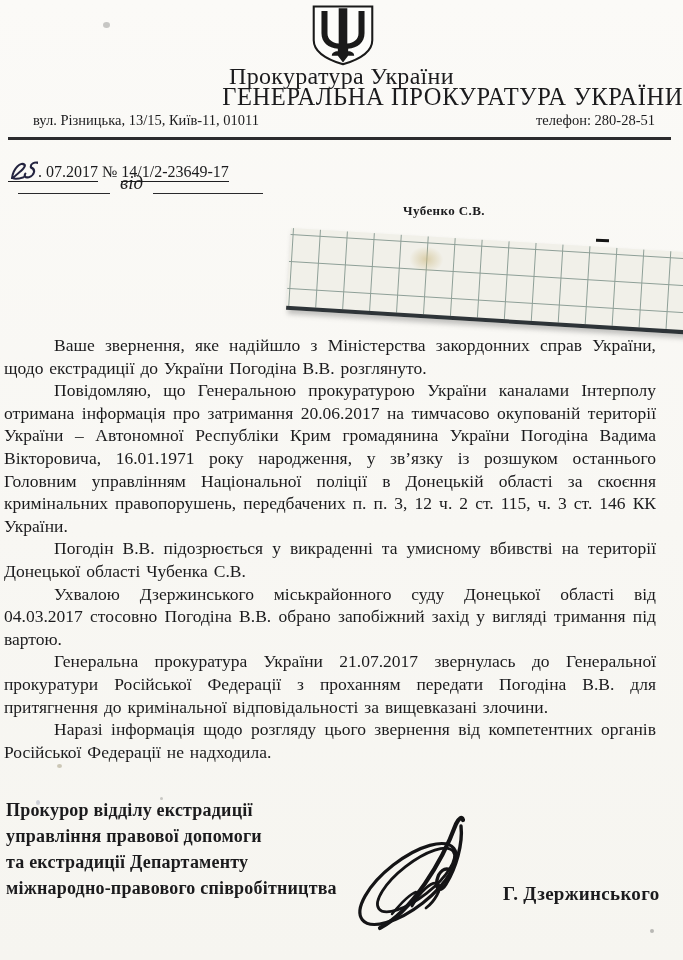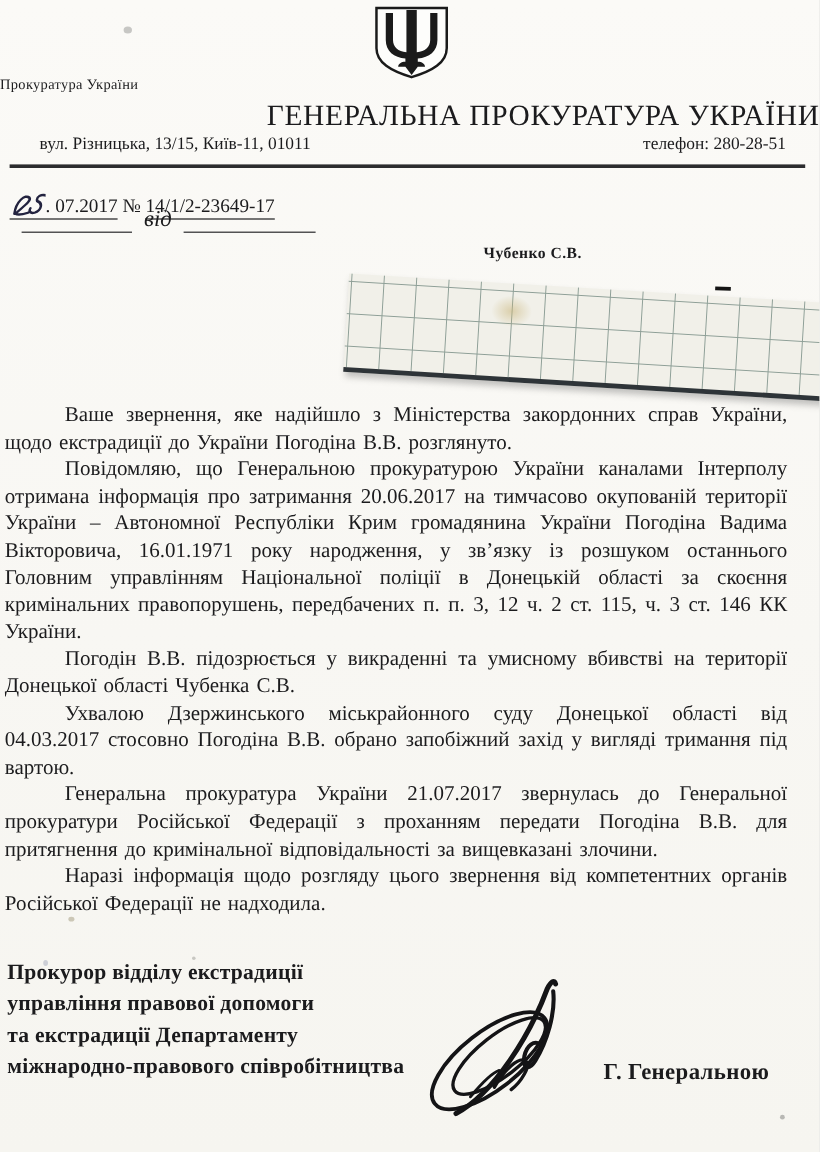--- a/index.html
+++ b/index.html
@@ -4,21 +4,21 @@
 <style>
   html,body{margin:0;padding:0;background:#e8e8e6;}
   #page{
     position:relative;width:683px;height:960px;margin:0 auto;overflow:hidden;
     background:linear-gradient(180deg,#fbfaf7 0%,#f8f7f3 55%,#f6f5f0 100%);
     font-family:"Liberation Serif","DejaVu Serif",serif;color:#1b1b1d;
   }
   .abs{position:absolute;}
   
   .emblem{left:305px;top:4px;width:76px;height:62px;}
-  .small-title{left:0;right:0;top:63px;text-align:left;font-size:12px;letter-spacing:.3px;}
+  .small-title{left:0;right:0;top:63px;text-align:center;font-size:24px;letter-spacing:.3px;}
   .main-title{left:0;right:0;top:83px;text-align:right;font-size:24.5px;letter-spacing:.6px;white-space:nowrap;}
   .addr-row{left:33px;right:28px;top:112px;display:flex;justify-content:space-between;font-size:14.5px;gap:16px;}
   .rule{left:8px;right:12px;top:137px;height:3px;background:#2c2c2e;}
   
   .ref1{left:8px;top:159px;font-size:16px;white-space:nowrap;text-align:right;}
   .ref1 .u{border-bottom:1.5px solid #1f1f21;padding-bottom:1px;}
   .hand25{display:inline-block;width:30px;height:24px;vertical-align:-6px;}
   .ref2{left:18px;top:172px;font-size:19px;white-space:nowrap;font-style:italic;}
   .blank{display:inline-block;border-bottom:1.4px solid #2a2a2c;height:14px;vertical-align:bottom;}
   .b1{width:92px;margin-right:10px;}
@@ -119,21 +119,21 @@
     <g fill="none" stroke="#141416" stroke-linecap="round">
       <ellipse cx="62" cy="74" rx="58" ry="24" transform="rotate(-38 62 74)" stroke-width="3.2"></ellipse>
       <ellipse cx="70" cy="70" rx="47" ry="17" transform="rotate(-38 70 70)" stroke-width="2.8"></ellipse>
       <path d="M34 118 C66 101 96 52 110 14 C113 8 116 6 117 10" stroke-width="4.2"></path>
       <path d="M115 16 C117 34 110 58 100 74 C95 82 89 81 91 70 C93 61 99 57 104 60" stroke-width="3.4"></path>
       <path d="M66 96 C74 82 86 70 92 74 C97 78 88 92 80 98" stroke-width="2.8"></path>
       <path d="M46 104 C56 92 64 84 70 82" stroke-width="2.4"></path>
     </g>
   </svg>
 
-  <div class="abs sign-name">Г. Генеральною</div>
+  <div class="abs sign-name">Г. Дзержинського</div>
 
   <div class="speck s1"></div>
   <div class="speck s2"></div>
   <div class="speck s3"></div>
   <div class="speck s4"></div>
   <div class="speck s5"></div>
 
 </div>
 
 </body></html>

